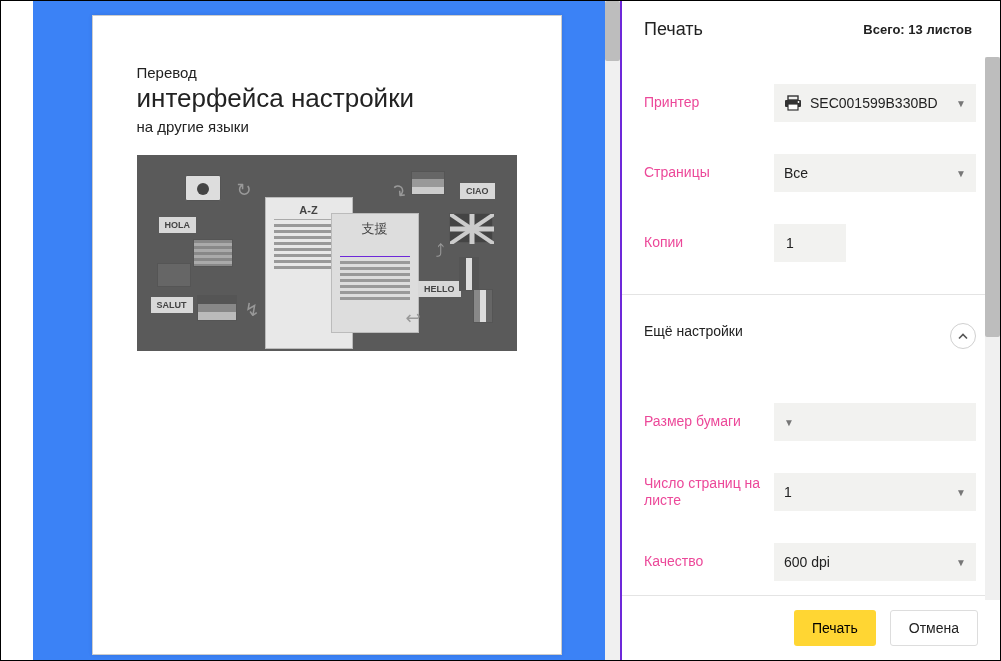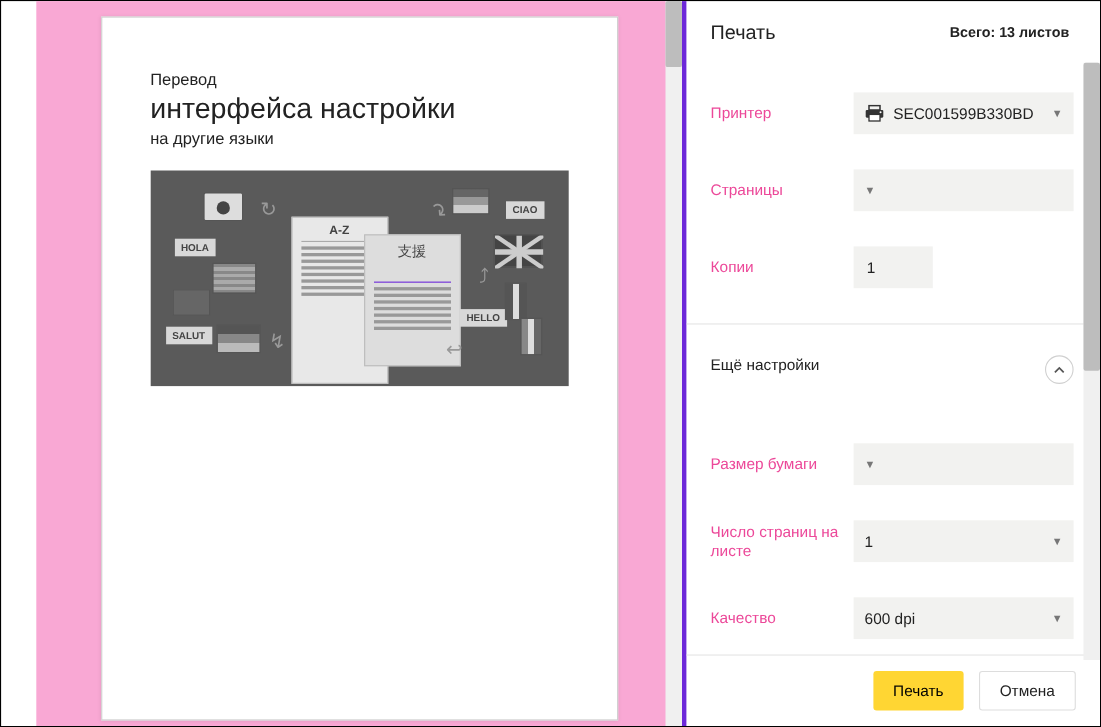--- a/index.html
+++ b/index.html
@@ -13,21 +13,21 @@
     overflow: hidden;
     border: 1px solid #000;
   }
   .container {
     display: flex;
     height: 100%;
   }
   
   .preview-pane {
     flex: 1;
-    background: #f9a8d4;
+    background: #3b82f6;
     position: relative;
     display: flex;
     justify-content: center;
     padding-top: 14px;
     overflow: hidden;
     margin-left: 32px;
   }
   .preview-scrollbar {
     position: absolute;
     right: 0;
@@ -81,21 +81,21 @@
     border: 1px solid #555;
   }
   .docimg-arrow {
     position: absolute;
     font-size: 18px;
     color: #999;
   }
   
   .panel {
     width: 380px;
-    border-left: 4px solid #6d28d9;
+    border-left: 2px solid #6d28d9;
     display: flex;
     flex-direction: column;
     position: relative;
   }
   .panel-scrollbar {
     position: absolute;
     right: 0;
     top: 56px;
     width: 15px;
     bottom: 60px;
@@ -286,20 +286,21 @@
             <span class="sel-text">SEC001599B330BD</span>
             <span class="sel-caret">▼</span>
           </div>
         </div>
       </div>
 
       <div class="row">
         <div class="label">Страницы</div>
         <div class="control">
           <div class="select">
+            <span class="sel-text">Все</span>
             <span class="sel-caret">▼</span>
           </div>
         </div>
       </div>
 
       <div class="row">
         <div class="label">Копии</div>
         <div class="control">
           <input class="input" value="1" style="">
         </div>

